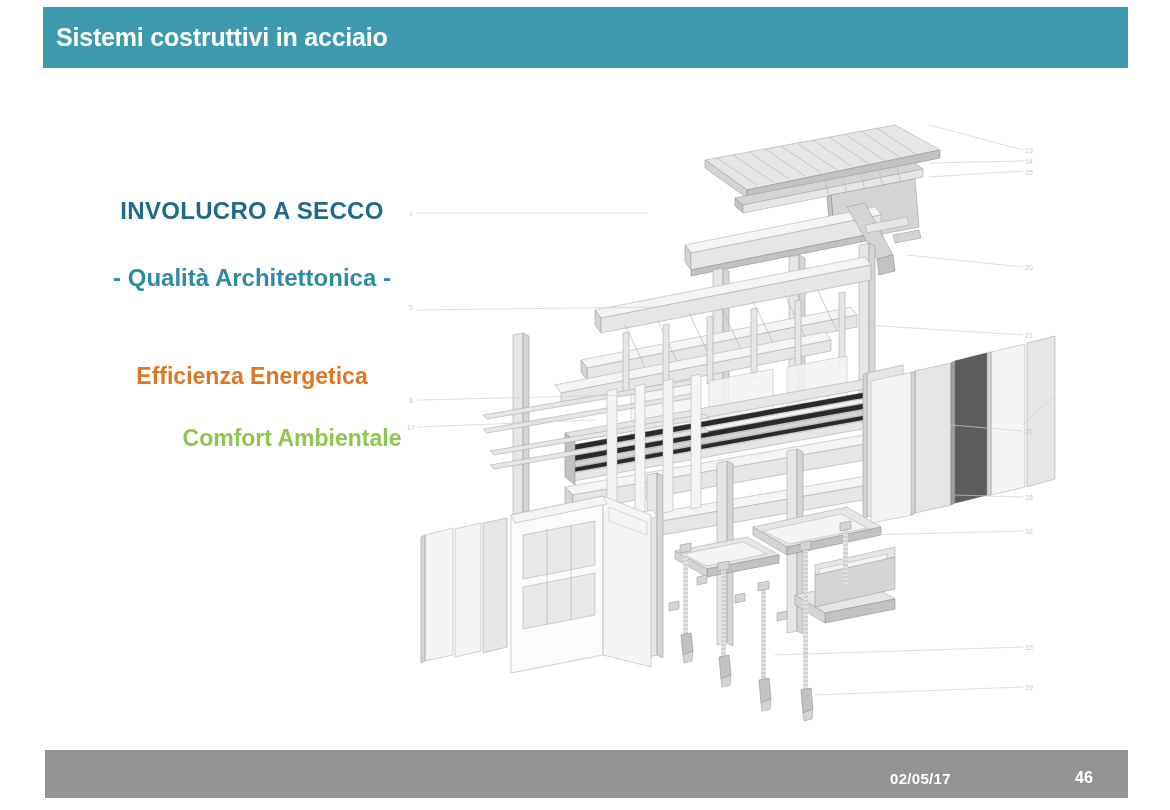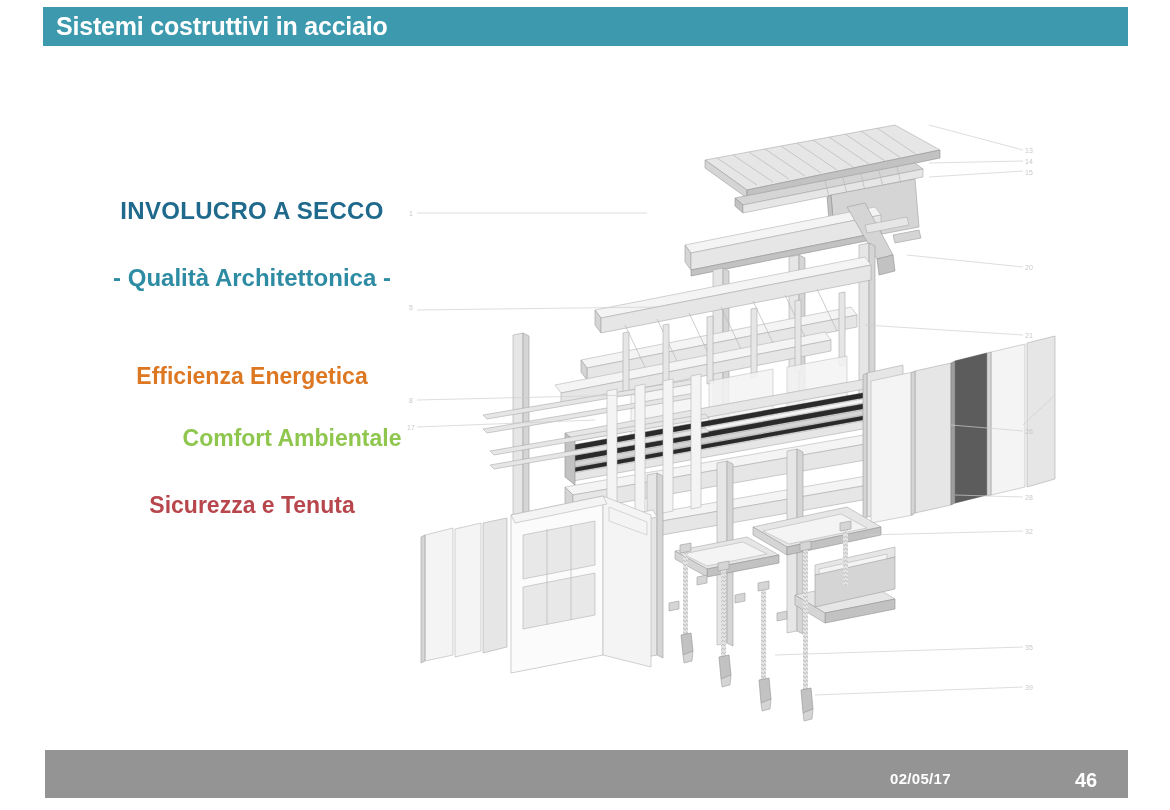--- a/index.html
+++ b/index.html
@@ -17,21 +17,21 @@
     background: #ffffff;
     overflow: hidden;
   }
 
   
   #title-bar {
     position: absolute;
     left: 43px;
     top: 7px;
     width: 1085px;
-    height: 39px;
+    height: 61px;
     background: #3d9aae;
     box-sizing: border-box;
   }
   #title-text {
     position: absolute;
     left: 13px;
     top: 50%;
     transform: translateY(-52%);
     color: #ffffff;
     font-size: 25px;
@@ -102,39 +102,38 @@
     color: #ffffff;
     font-size: 15px;
     font-weight: bold;
     letter-spacing: 0.3px;
   }
   #footer-page {
     position: absolute;
     left: 1075px;
     top: 769px;
     color: #ffffff;
-    font-size: 20px;
+    font-size: 16px;
     font-weight: bold;
     text-align: right;
   }
 </style>
 </head>
 <body>
 
 <div id="slide">
 
   <div id="title-bar">
     <div id="title-text">Sistemi costruttivi in acciaio</div>
   </div>
 
   <div class="bullet" id="txt-involucro">INVOLUCRO A SECCO</div>
   <div class="bullet" id="txt-efficienza">Efficienza Energetica</div>
   <div class="bullet" id="txt-qualita">- Qualità Architettonica -</div>
   <div class="bullet" id="txt-comfort">Comfort  Ambientale</div>
-  <div class="bullet" id="txt-sicurezza">Sicurezza e Tenuta</div>
 
   <div id="figure">
     <svg viewBox="0 0 700 640" xmlns="http://www.w3.org/2000/svg">
       <defs>
         <style>
           .ln  { stroke:#b8b8b8; stroke-width:0.7; fill:none; }
           .lnd { stroke:#8e8e8e; stroke-width:0.7; fill:none; }
           .lead{ stroke:#cfcfcf; stroke-width:0.7; fill:none; }
           .f1  { fill:#f4f4f4; stroke:#b5b5b5; stroke-width:0.6; }
           .f2  { fill:#e6e6e6; stroke:#ababab; stroke-width:0.6; }

